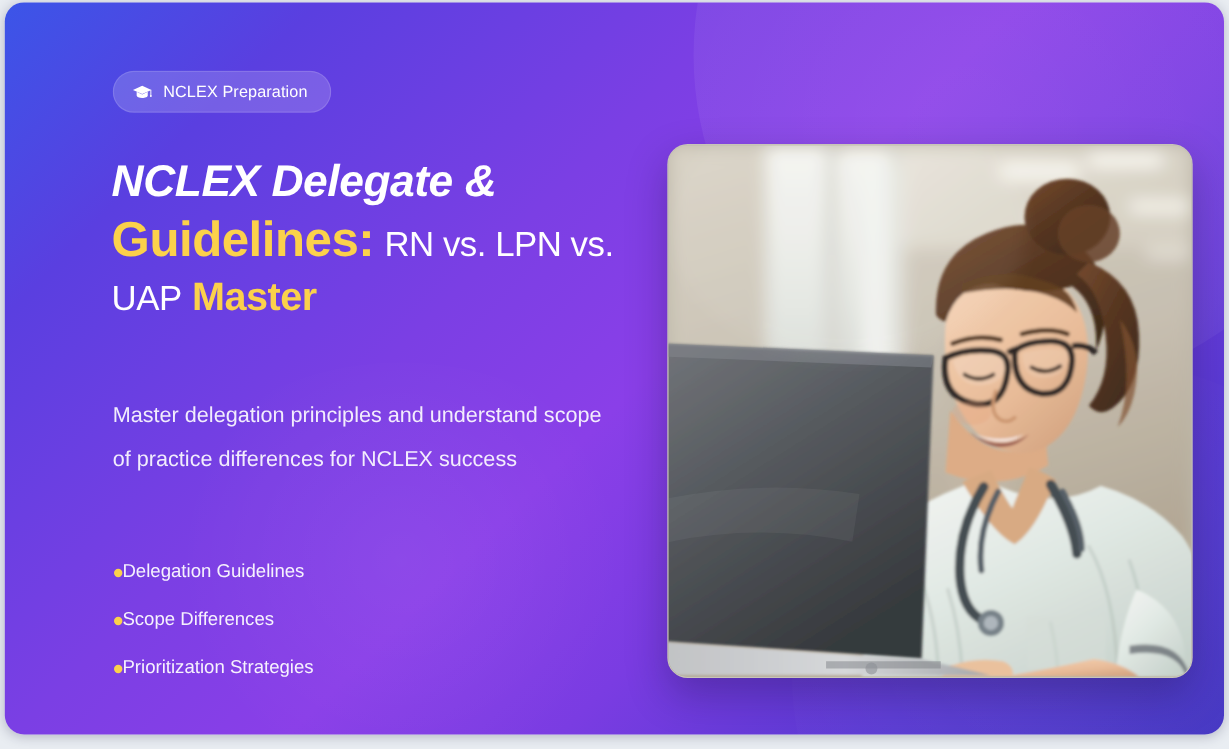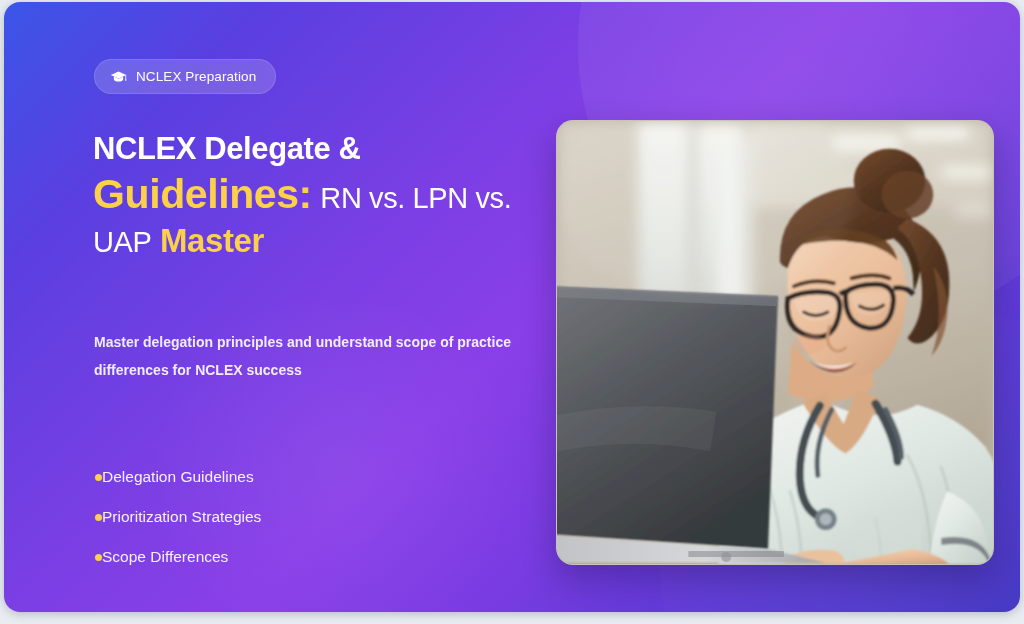--- a/index.html
+++ b/index.html
@@ -93,34 +93,34 @@
   }
 
   
   #headline {
     position:absolute;
     left:3px; top:126px;
     width:460px;
     line-height:1.25;
     letter-spacing:-.4px;
   }
-  .hl-big    { font-size:31px; font-weight:700; color:#ffffff; }
+  .hl-big    { font-size:37px; font-weight:700; color:#ffffff;font-style:italic; }
   .hl-big-y  { font-size:41px; font-weight:700; color:#fbd14b; }
   .hl-mid    { font-size:29px; font-weight:400; color:#ffffff; }
   .hl-sub-y  { font-size:33px; font-weight:700; color:#fbd14b; }
 
   
   #subtitle {
     position:absolute;
     left:4px; top:327px;
     width:420px;
-    font-size:14px;
+    font-size:18px;
     line-height:1.98;
     color:rgba(255,255,255,.90);
-    font-weight:700;
+    font-weight:400;
   }
 
   
   #feature-list {
     position:absolute;
     left:5px; top:455px;
     list-style:none;
   }
   #feature-list li {
     display:flex; align-items:center; 
@@ -185,25 +185,25 @@
 
     <p id="subtitle">Master delegation principles and understand scope of practice differences for NCLEX success</p>
 
     <ul id="feature-list">
       <li>
         <span class="dot"></span>
         <span class="label">Delegation Guidelines</span>
       </li>
       <li>
         <span class="dot"></span>
-        <span class="label">Prioritization Strategies</span>
+        <span class="label">Scope Differences</span>
       </li>
       <li>
         <span class="dot"></span>
-        <span class="label">Scope Differences</span>
+        <span class="label">Prioritization Strategies</span>
       </li>
     </ul>
   </div>
 
   <div id="hero-photo-frame" aria-label="Smiling nurse with glasses and stethoscope working on a laptop in a bright hospital corridor">
     <svg class="photo-svg" viewBox="0 0 438 445" preserveAspectRatio="xMidYMid slice" xmlns="http://www.w3.org/2000/svg">
       <defs>
         <linearGradient id="wallG" x1="0" y1="0" x2="0.3" y2="1">
           <stop offset="0%" stop-color="#d8d3c6"></stop>
           <stop offset="55%" stop-color="#c4bdaf"></stop>

